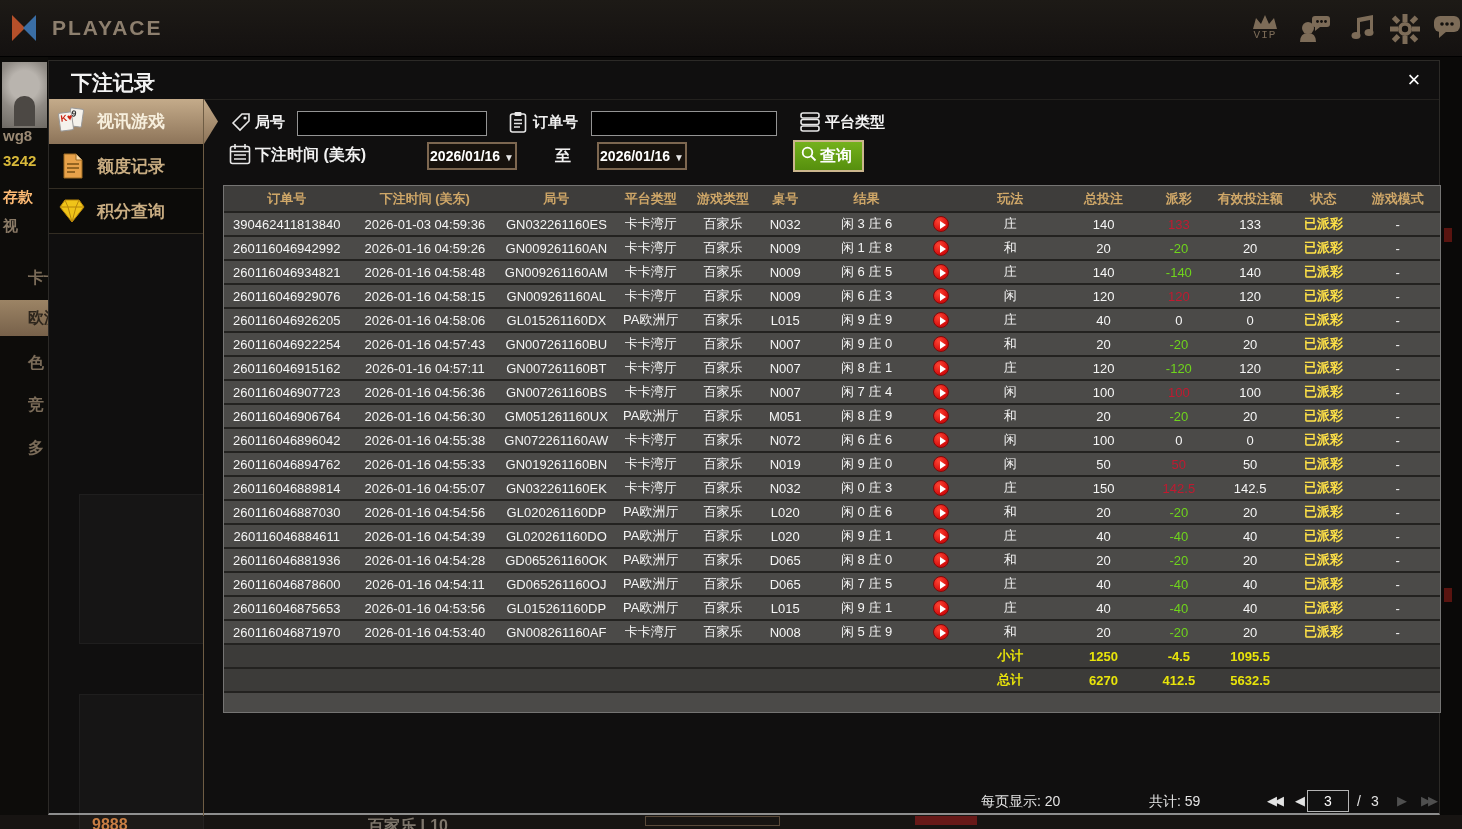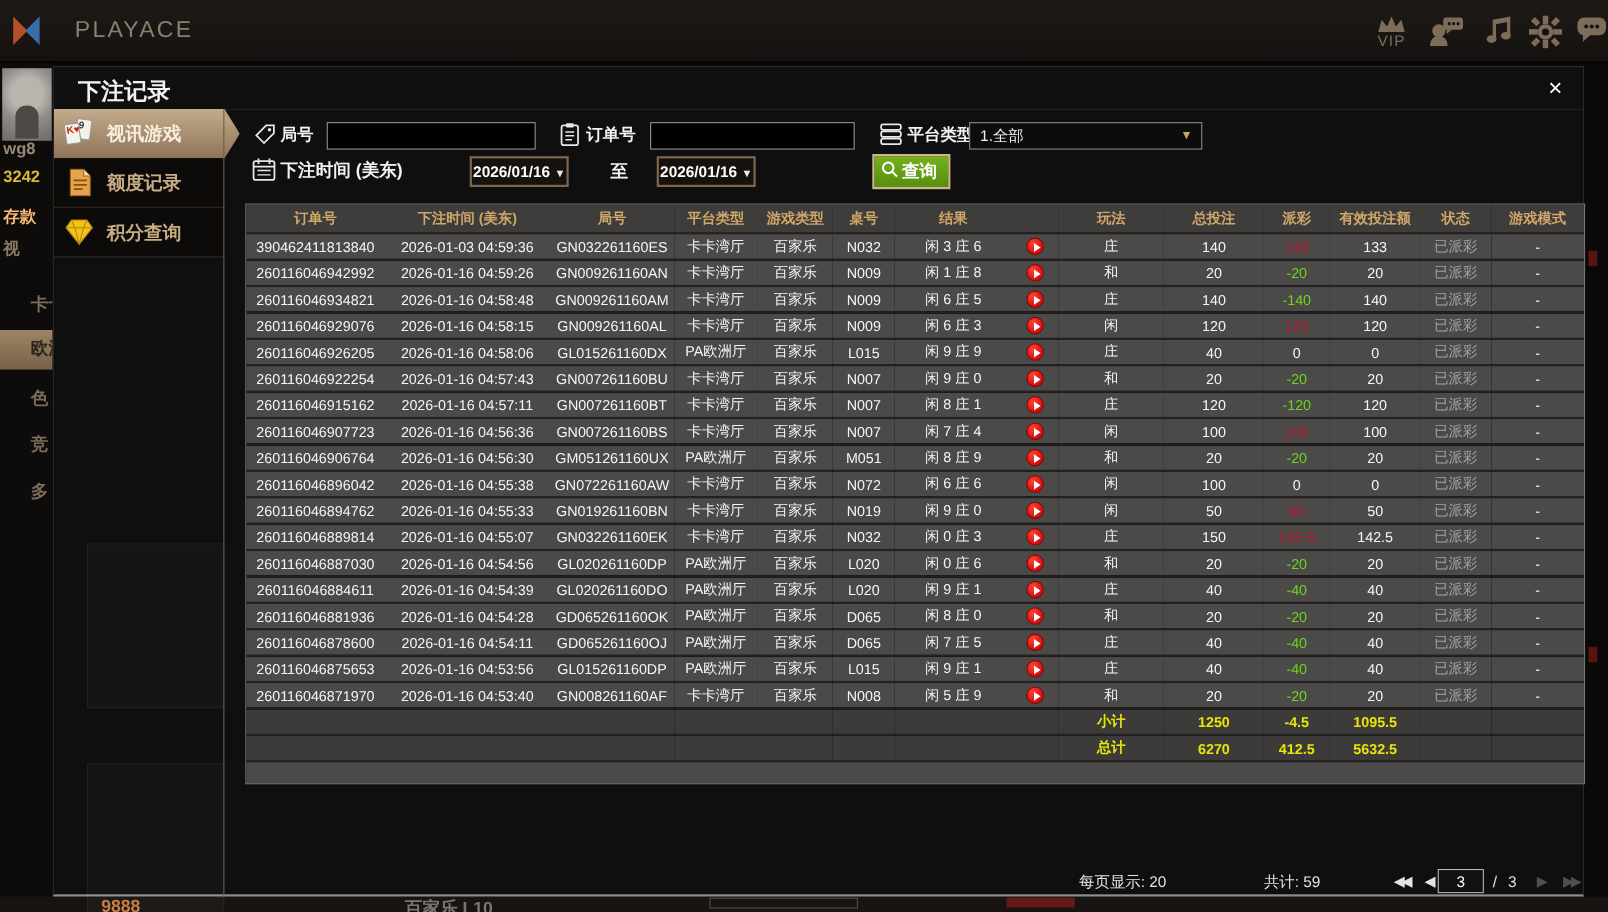--- a/index.html
+++ b/index.html
@@ -8,24 +8,24 @@
 
   
   #topbar { position:absolute; left:0; top:0; width:1462px; height:57px;
     background:linear-gradient(#1d1a16,#141110); border-bottom:1px solid #000; }
   #logo { position:absolute; left:10px; top:11px; display:flex; align-items:center; }
   #logo-mark { width:34px; height:34px; position:relative; }
   #logo-mark .tri1 { position:absolute; left:2px; top:4px; width:0; height:0;
     border-left:13px solid #b5502a; border-top:13px solid transparent; border-bottom:13px solid transparent; }
   #logo-mark .tri2 { position:absolute; left:13px; top:4px; width:0; height:0;
     border-right:13px solid #3a6ea5; border-top:13px solid transparent; border-bottom:13px solid transparent; }
-  #logo-text { color:#8d7f6e; font-size:21px; font-weight:normal; letter-spacing:2px; margin-left:24px; }
+  #logo-text { color:#8d7f6e; font-size:21px; font-weight:bold; letter-spacing:2px; margin-left:8px; }
   .topicon { position:absolute; top:14px; width:34px; height:30px; color:#7d6c58; text-align:center; cursor:pointer; }
   .topicon svg { display:block; margin:0 auto; }
-  .viplbl { font-size:14px; letter-spacing:1px; color:#7d6c58; margin-top:-2px; }
+  .viplbl { font-size:11px; letter-spacing:1px; color:#7d6c58; margin-top:-2px;font-family:Liberation Mono, monospace; }
 
   
   #lobby-left { position:absolute; left:0; top:57px; width:48px; height:758px;
     background:#0d0c0a; overflow:hidden; }
   .avatar { position:absolute; left:2px; top:5px; width:45px; height:66px;
     background:radial-gradient(circle at 50% 35%, #b9b4ae 0 30%, #8f8a84 55%, #6e6a64 100%); }
   .avatar:after { content:""; position:absolute; left:12px; top:34px; width:21px; height:30px;
     background:#4c4844; border-radius:10px 10px 0 0; }
   .lob-line { position:absolute; left:3px; color:#9b8a74; font-size:15px; font-weight:bold; white-space:nowrap; }
   .lob-menu { position:absolute; left:0; width:48px; height:36px; color:#7b6c59; font-size:16px;
@@ -83,21 +83,21 @@
   #bet-table-wrap { position:absolute; left:174px; top:124px; width:1218px; background:#131211;
     border:1px solid #757473; }
   table { border-collapse:collapse; table-layout:fixed; width:1216px; }
   th { height:26px; background:#3e3d3b; color:#cfa768; font-size:13px; font-weight:bold;
     border-bottom:2px solid #232220; }
   td { height:24px; background:#4b4a48; color:#f5f5f5; font-size:13px; text-align:center;
     border-bottom:2px solid #232220; white-space:nowrap; overflow:hidden; }
   tr.totals td { background:#3c3b39; color:#e8e40a; font-weight:bold; }
   tr.spacer td { height:20px; border-bottom:none; }
   td.pos { color:#c01a30; } td.neg { color:#6fd41c; } td.zero { color:#f5f5f5; }
-  td.status { color:#a3a3a3; }
+  td.status { color:#fde047;font-weight:bold; }
   .col-0{width:125px}.col-1{width:150px}.col-2{width:112px}.col-3{width:76px}.col-4{width:68px}
   .col-5{width:56px}.col-6{width:106px}.col-7{width:42px}.col-8{width:96px}.col-9{width:90px}
   .col-10{width:60px}.col-11{width:82px}.col-12{width:64px}.col-13{width:84px}
   .replay { display:inline-block; width:16px; height:16px; border-radius:50%;
     background:radial-gradient(circle at 35% 30%, #ff4433, #d40d0d 70%); border:1px solid #7e0a0a;
     position:relative; vertical-align:middle; cursor:pointer; }
   .replay .tri { position:absolute; left:6px; top:4px; width:0; height:0;
     border-left:6px solid #fff; border-top:4px solid transparent; border-bottom:4px solid transparent; }
 
   
@@ -250,24 +250,20 @@
   <span class="fic" style="left:750px; top:50px">
     <svg width="22" height="22" viewBox="0 0 22 22">
         <g fill="none" stroke="#e8e8e8" stroke-width="1.6">
           <rect x="2" y="2" width="18" height="5" rx="2"></rect>
           <rect x="2" y="8.5" width="18" height="5" rx="2"></rect>
           <rect x="2" y="15" width="18" height="5" rx="2"></rect>
         </g>
       </svg>
   </span>
   <div class="flabel" style="left:776px; top:52px">平台类型</div>
-  <div id="platform-select">
-    <span>1.全部</span>
-    <span class="arr">▼</span>
-  </div>
 
   <span class="fic" style="left:180px; top:82px">
     <svg width="22" height="22" viewBox="0 0 22 22">
         <rect x="1.5" y="3.5" width="19" height="17" rx="2" fill="none" stroke="#e8e8e8" stroke-width="1.6"></rect>
         <path d="M6 1 V6 M16 1 V6 M1.5 8.5 H20.5" stroke="#e8e8e8" stroke-width="1.6"></path>
         <path d="M5 12 H17 M5 16 H17" stroke="#e8e8e8" stroke-width="1.3"></path>
       </svg>
   </span>
   <div class="flabel" style="left:206px; top:84px; font-size:16px">下注时间 (美东)</div>
   <div class="datebtn" style="left:378px">

